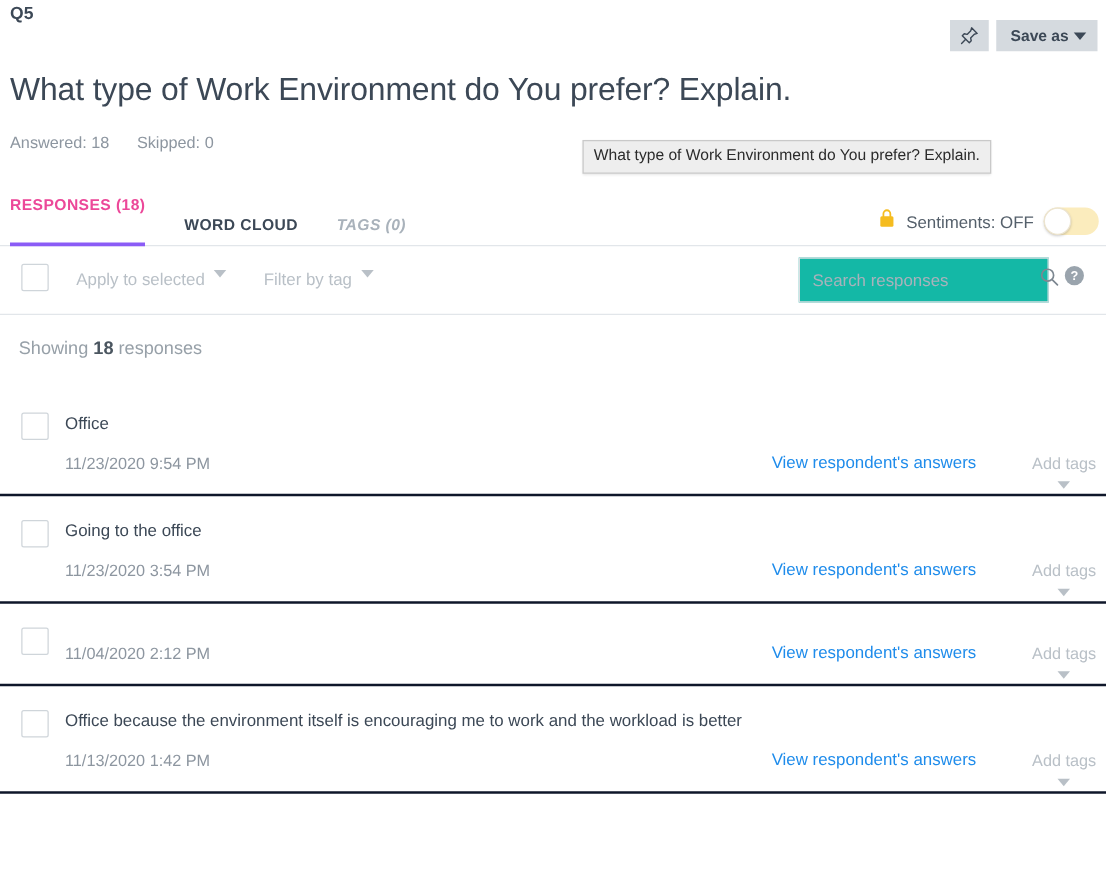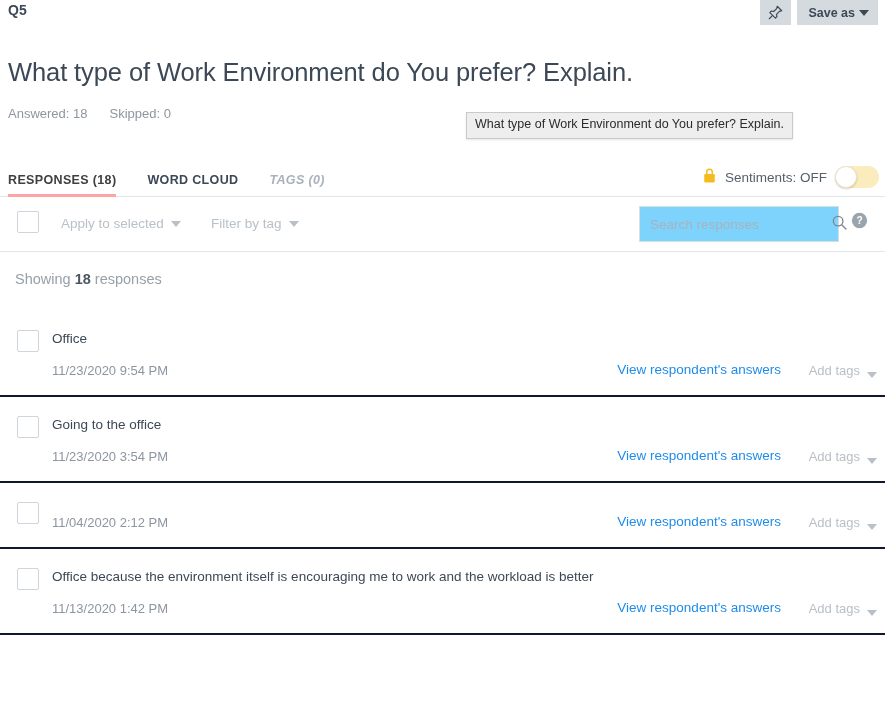--- a/index.html
+++ b/index.html
@@ -11,21 +11,21 @@
     -webkit-font-smoothing: antialiased;
   }
   .page { position: relative; width: 885px; height: 706px; overflow: hidden; background:#fff; }
 
   
   .topbar { position: relative; height: 30px; }
   .q-label {
     position: absolute; left: 8px; top: 2px;
     font-size: 14px; font-weight: bold; color: #3c4856; letter-spacing: .2px;
   }
-  .top-actions { position: absolute; right: 7px; top: 0; display: flex; align-items: center; gap: 6px; }
+  .top-actions { position: absolute; right: 7px; top: 16px; display: flex; align-items: center; gap: 6px; }
   .pin-btn {
     width: 31px; height: 25px; background: #d5dadf; border: none;
     display: flex; align-items: center; justify-content: center; cursor: pointer;
     padding: 0;
   }
   .pin-btn svg { display:block; }
   .saveas-btn {
     height: 25px; background: #d5dadf; border: none; cursor: pointer;
     font-family: "Liberation Sans", sans-serif;
     font-size: 12.5px; font-weight: bold; color: #3c4856;
@@ -57,21 +57,21 @@
 
   
   .tabs-wrap { position: absolute; left: 0; top: 157px; width: 885px; height: 40px; }
   .tabs-line { position: absolute; left: 0; bottom: 0; width: 885px; height: 1px; background: #e2e6ea; }
   .tabs { position: absolute; left: 8px; bottom: 0; display: flex; align-items: flex-end; }
   .tab {
     font-size: 12.5px; font-weight: bold; letter-spacing: .35px;
     padding: 0 0 10px 0; margin-right: 31px; cursor: pointer; background: none; border: none;
     font-family: "Liberation Sans", sans-serif;
   }
-  .tab.active { color: #404040; border-bottom: 3px solid #fca5a5; padding-bottom: 7px; }
+  .tab.active { color: #ec4899; border-bottom: 3px solid #8b5cf6; padding-bottom: 23px; }
   .tab.idle { color: #3c4856; }
   .tab.muted { color: #a9b2bb; font-style: italic; }
 
   .sentiments {
     position: absolute; right: 6px; bottom: 9px;
     display: flex; align-items: center; gap: 8px;
   }
   .lock-icon { display:block; }
   .sent-label { font-size: 13.5px; color: #55606b; }
   .toggle {
@@ -84,33 +84,33 @@
   }
 
   
   .toolbar { position: absolute; left: 0; top: 197px; width: 885px; height: 55px; border-bottom: 1px solid #e2e6ea; }
   .cb {
     width: 22px; height: 22px; border: 1px solid #cfd5da; background: #fff;
     border-radius: 2px; cursor: pointer; padding: 0;
   }
   .toolbar .cb { position: absolute; left: 17px; top: 14px; }
   .tb-btn {
-    position: absolute; display: flex; align-items: center; gap: 7px;
+    position: absolute; display: flex; gap: 7px;
     font-size: 13.5px; color: #b9c0c7; background: none; border: none;
     font-family: "Liberation Sans", sans-serif; cursor: default; padding: 0;
   }
   .tb-apply { left: 61px; top: 19px; }
   .tb-filter { left: 211px; top: 19px; }
   .caret-grey {
     width: 0; height: 0; border-left: 5.5px solid transparent; border-right: 5.5px solid transparent;
     border-top: 6.5px solid #b9c0c7; display:inline-block;
   }
   .search-box {
     position: absolute; right: 46px; top: 9px; width: 200px; height: 36px;
-    border: 1px solid #d9dee2; background: #7dd3fc; display: flex; align-items: center;
+    border: 1px solid #d9dee2; background: #14b8a6; display: flex; align-items: center;
   }
   .search-box input {
     border: none; outline: none; background: transparent; flex: 1;
     font-family: "Liberation Sans", sans-serif; font-size: 13.5px; color: #3c4856;
     padding: 0 4px 0 10px; height: 100%;
   }
   .search-box input::placeholder { color: #a9b2bb; opacity: 1; }
   .search-icon { margin-right: 10px; display:block; }
   .help-icon { position: absolute; right: 17px; top: 15px; cursor: pointer; }
 
@@ -126,22 +126,22 @@
     margin: 0 100px 0 52px; font-size: 13.5px; color: #3c4856; line-height: 1.47;
     min-height: 20px;
   }
   .row-foot { position: relative; margin-top: 12px; height: 20px; }
   .row-date { position: absolute; left: 52px; top: 2px; font-size: 13px; color: #8d96a0; }
   .row-link {
     position: absolute; right: 104px; top: 1px; font-size: 13.5px; color: #1f8ceb;
     text-decoration: none; cursor: pointer; white-space: nowrap;
   }
   .row-tags {
-    position: absolute; right: 8px; top: 2px; display: flex; align-items: flex-end; gap: 7px;
-    font-size: 13px; color: #b9c0c7; cursor: default;
+    position: absolute; right: 8px; top: 2px; display: flex; align-items: center; gap: 7px;
+    font-size: 13px; color: #b9c0c7; cursor: default; flex-direction: column;
   }
   .caret-grey-sm {
     width: 0; height: 0; border-left: 5px solid transparent; border-right: 5px solid transparent;
     border-top: 6px solid #b9c0c7; display:inline-block;
   }
 </style>
 </head>
 <body>
 
 <div class="page">

